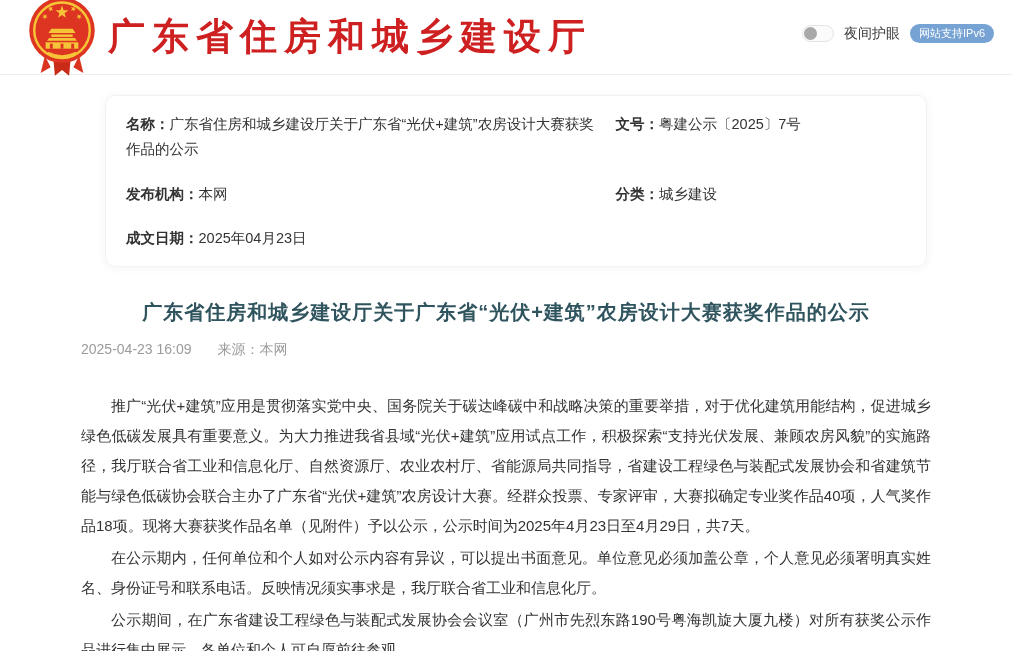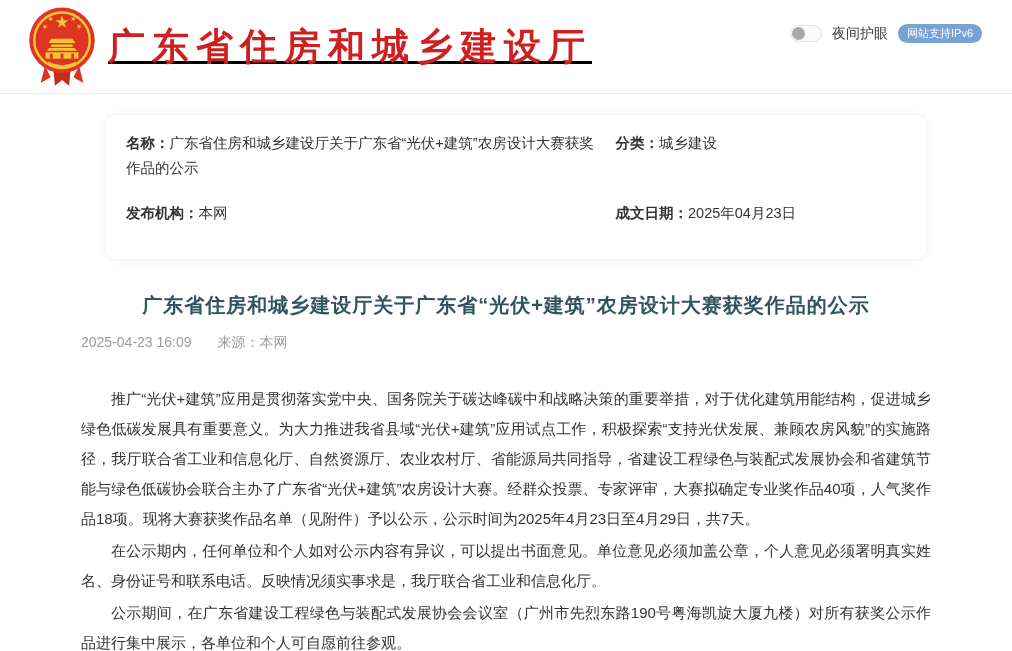--- a/index.html
+++ b/index.html
@@ -1,25 +1,25 @@
 <!DOCTYPE html>
 <html lang="zh"><head>
 <meta charset="utf-8">
 <style>
   * { margin:0; padding:0; box-sizing:border-box; }
   html,body { width:1012px; height:651px; overflow:hidden; background:#fff;
     font-family:"Liberation Sans","DejaVu Sans",sans-serif; }
 
   
-  .header { position:relative; height:94px; background:#ffffff;
-    border-bottom:1px solid #ededed; display:flex; align-items:center;text-decoration:underline; }
+  .header { position:relative; height:75px; background:#ffffff;
+    border-bottom:1px solid #ededed; display:flex; align-items:center; }
   .emblem { width:72px; height:84px; margin:2px 10px 0 26px; flex:0 0 auto; }
   .site-title { color:#ce2020; font-size:37px; font-weight:bold;
     letter-spacing:7px; white-space:nowrap; }
-  .header-controls { position:absolute; right:30px; top:24px;
+  .header-controls { position:absolute; right:18px; top:24px;
     display:flex; align-items:center; gap:10px; }
   .toggle { width:32px; height:17px; border-radius:9px; background:#fbfbfb;
     border:1px solid #e3e3e3; position:relative; cursor:pointer; }
   .toggle .knob { position:absolute; left:1px; top:1px; width:13px; height:13px;
     border-radius:50%; background:#a9a9a9; }
   .night-label { font-size:14px; color:#3a3a3a; }
   .ipv6-badge { background:#76a3d4; color:#ffffff; font-size:11px;
     padding:3px 9px; border-radius:10px; line-height:1.2; cursor:pointer; }
 
   
@@ -83,24 +83,27 @@
     <span class="night-label">夜间护眼</span>
     <span class="ipv6-badge">网站支持IPv6</span>
   </div>
 </div>
 
 <div class="doc-card">
   <div class="cell">
     <b>名称：</b><span>广东省住房和城乡建设厅关于广东省“光伏+建筑”农房设计大赛获奖作品的公示</span>
   </div>
   <div class="cell">
-    <b>分类：</b><span>城乡建设</span>
+    <b>文号：</b><span>粤建公示〔2025〕7号</span>
   </div>
   <div class="cell">
     <b>发布机构：</b><span>本网</span>
+  </div>
+  <div class="cell">
+    <b>分类：</b><span>城乡建设</span>
   </div>
   <div class="cell">
     <b>成文日期：</b><span>2025年04月23日</span>
   </div>
   <div class="cell"></div>
 </div>
 
 <div class="article">
   <h1 class="article-title">广东省住房和城乡建设厅关于广东省“光伏+建筑”农房设计大赛获奖作品的公示</h1>
   <div class="article-meta">

